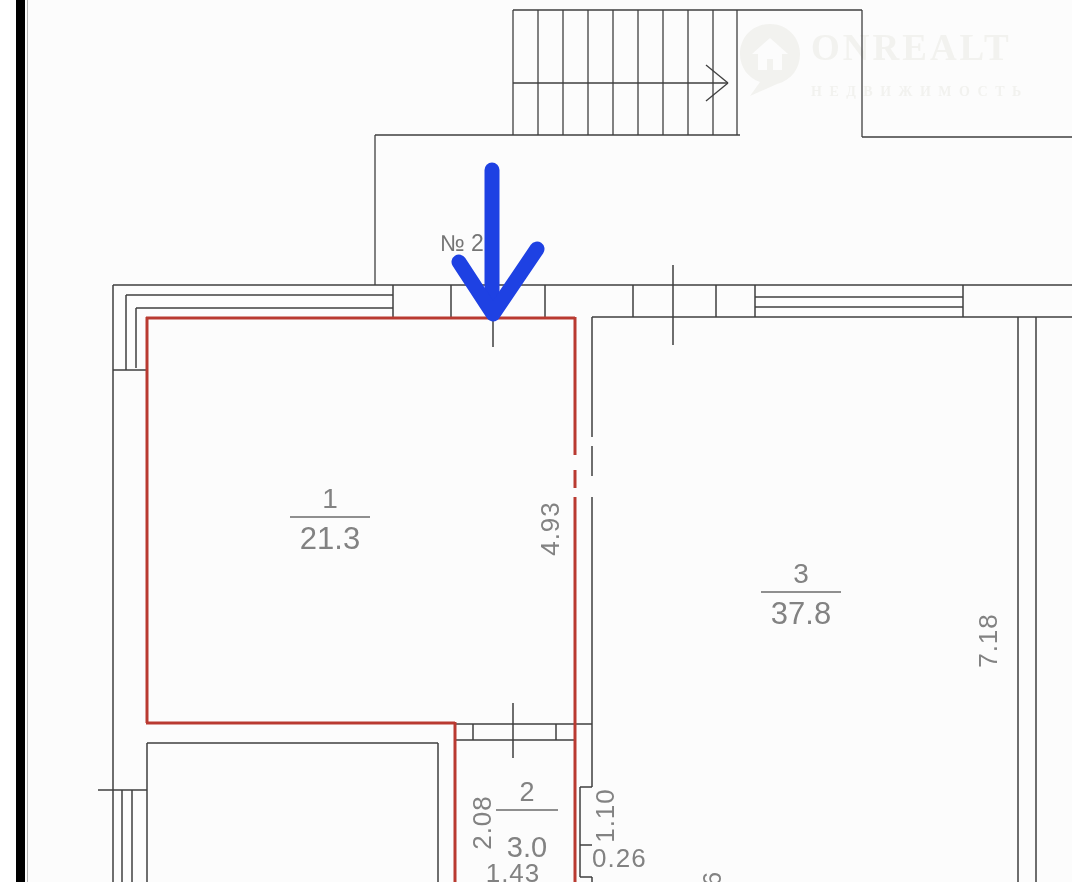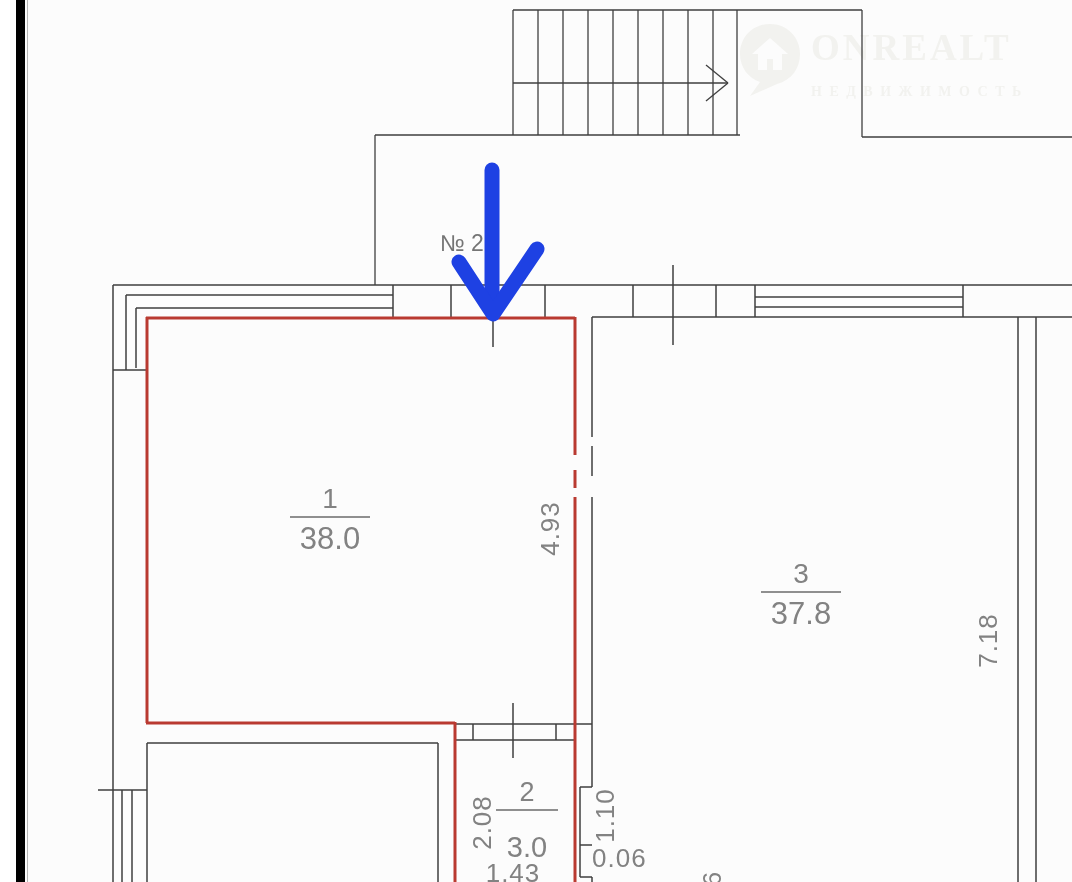--- a/index.html
+++ b/index.html
@@ -137,40 +137,40 @@
     </g>
   </svg>
 
   <div class="unit-label" style="left:440px; top:230px;">№ 2</div>
 
   <div class="dim rot" style="left:495px; top:513px; width:110px;">4.93</div>
 
   <div class="room-label" style="left:288px; top:484px; width:84px;">
     <span class="room-num">1</span>
     <div class="frac" style="width:80px;"></div>
-    <span class="room-area">38.0</span>
+    <span class="room-area">21.3</span>
   </div>
 
   <div class="dim rot" style="left:933px; top:625px; width:110px;">7.18</div>
 
   <div class="room-label" style="left:759px; top:559px; width:84px;">
     <span class="room-num">3</span>
     <div class="frac" style="width:80px;"></div>
     <span class="room-area">37.8</span>
   </div>
 
   <div class="dim rot" style="left:427px; top:807px; width:110px;">2.08</div>
 
   <div class="room-label" style="left:494px; top:777px; width:66px;">
     <span class="room-num" style="font-size:27px;">2</span>
     <div class="frac" style="width:62px;"></div>
     <span class="room-area" style="font-size:29px;margin-top:18px;">3.0</span>
   </div>
 
   <div class="dim rot" style="left:550px; top:800px; width:110px;">1.10</div>
-  <div class="dim" style="left:592px; top:843px; width:70px; text-align:left;">0.06</div>
+  <div class="dim" style="left:592px; top:843px; width:70px; text-align:left;">0.26</div>
   <div class="dim" style="left:473px; top:858px; width:80px;">1.43</div>
   <div class="dim rot" style="left:692px; top:863px; width:40px;">6</div>
 
   <div class="left-margin"></div>
   <div class="blackbar"></div>
   <div class="edgeline"></div>
 </div>
 
 </body></html>

